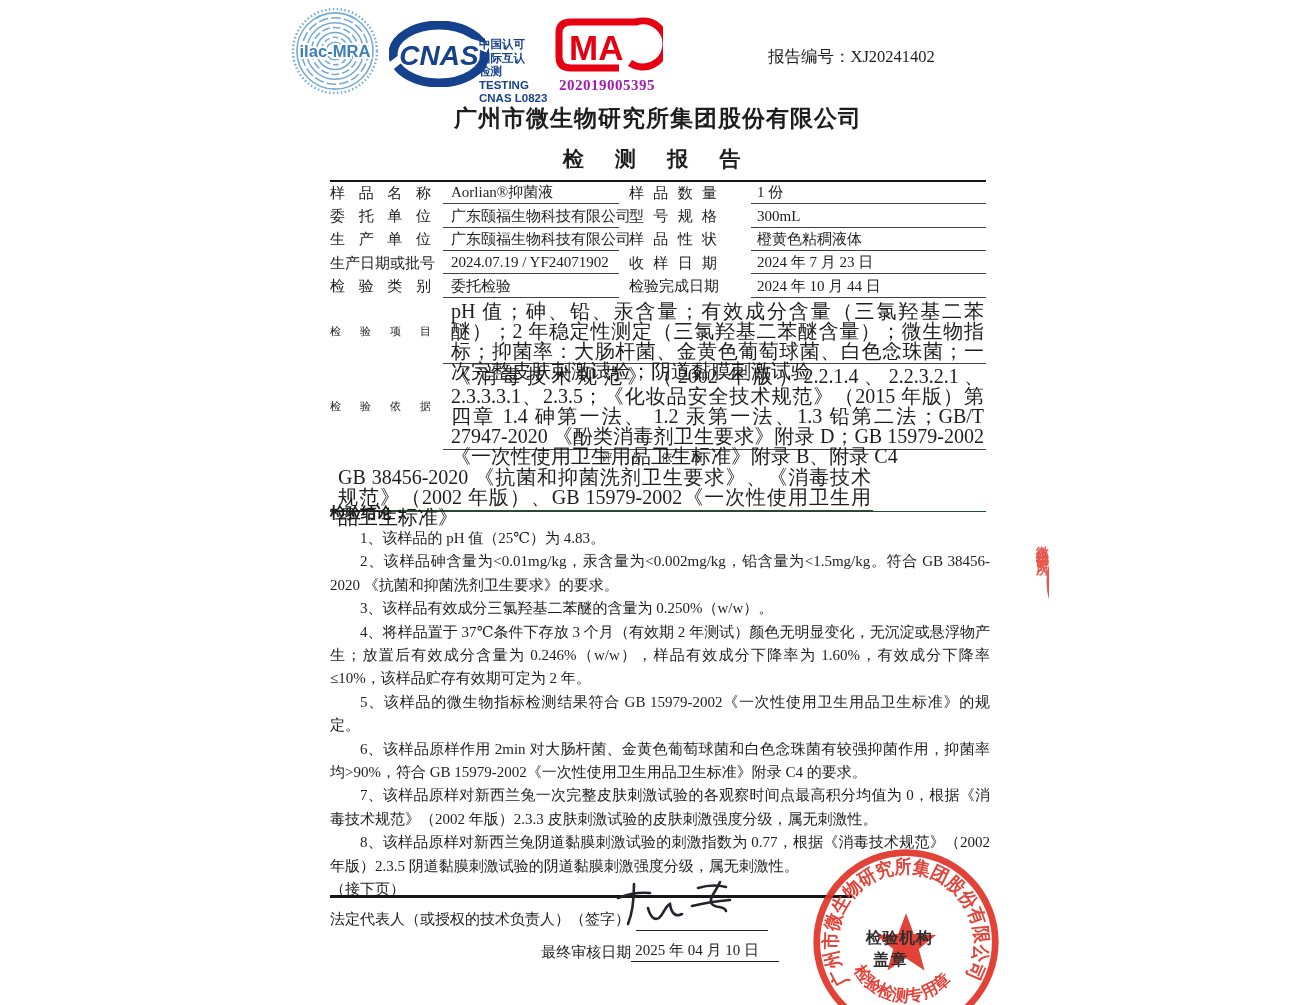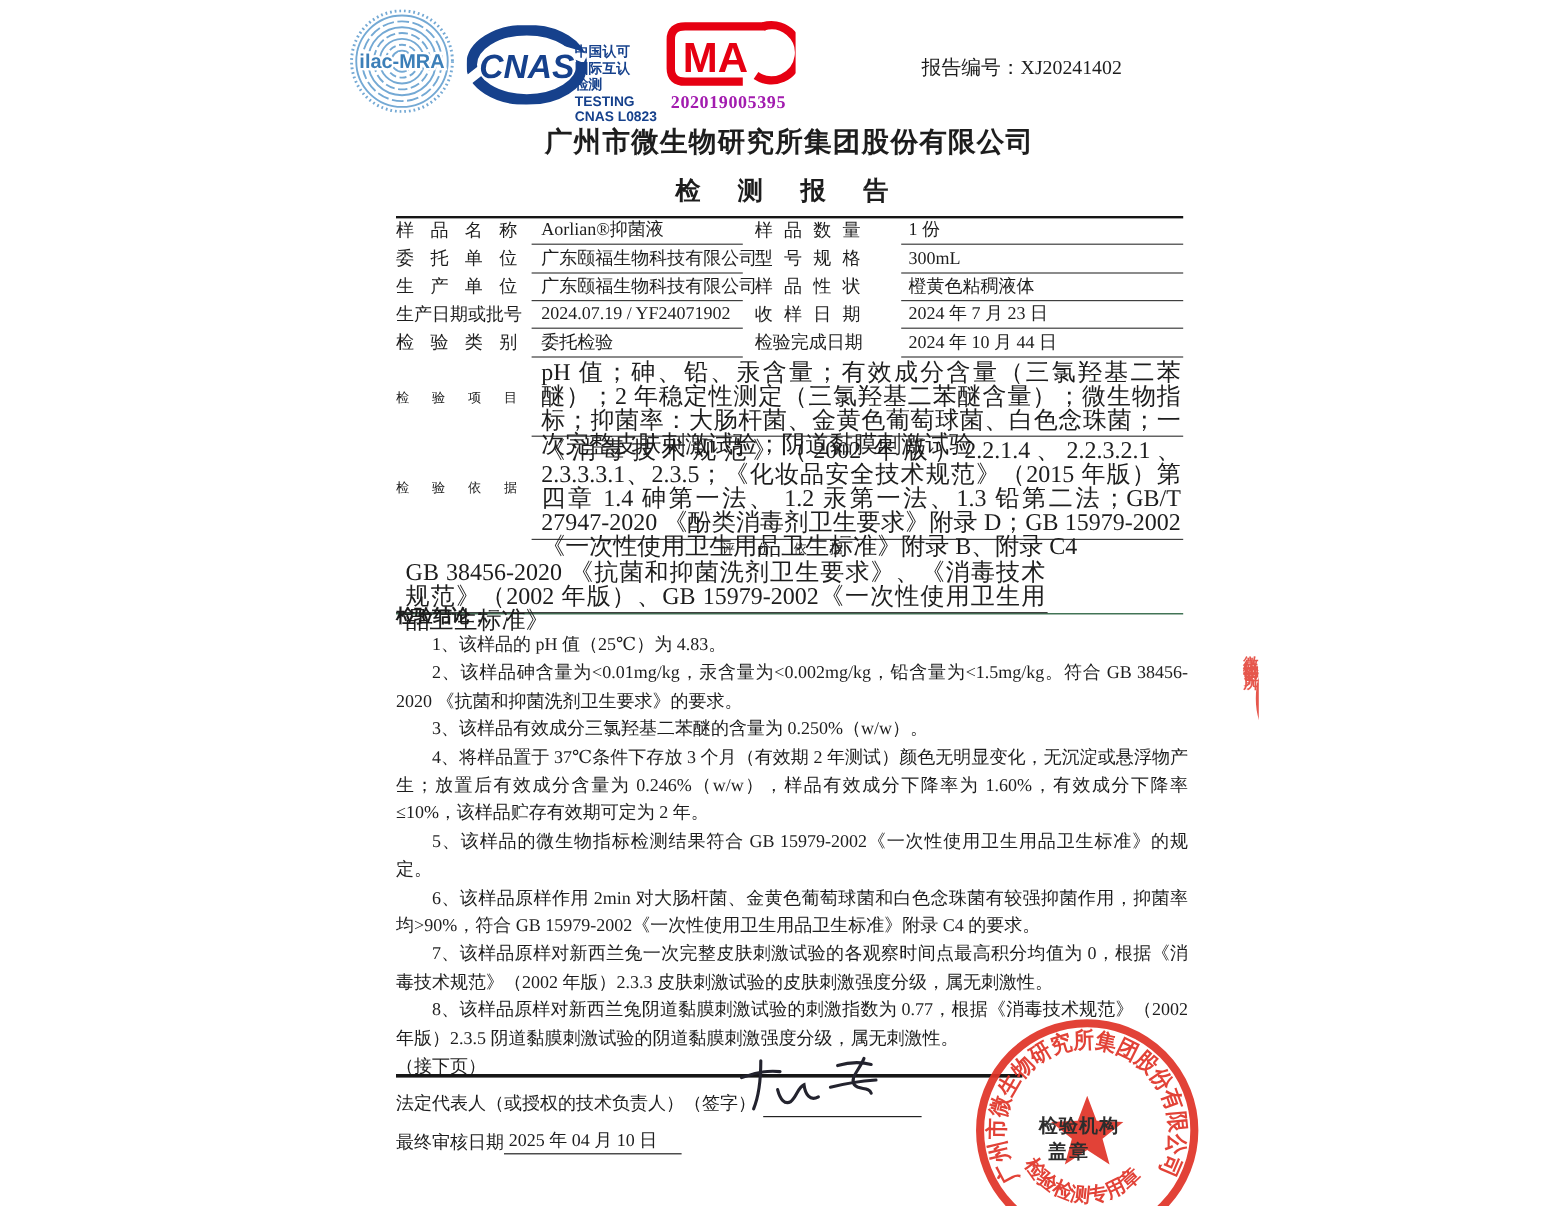--- a/index.html
+++ b/index.html
@@ -47,21 +47,21 @@
   .concl-head{left:330px; top:503px; font-size:15.5px; font-weight:bold;}
   .concl{left:330px; top:527px; width:660px; font-size:15px; line-height:23.4px; text-align:justify;}
   .concl p{margin:0; text-indent:2em;}
   .concl p.cont{text-indent:0;}
 
   
   .rule-bottom{left:330px; top:895px; width:522px; height:2.6px; background:#161616;}
   .signblock{left:330px; top:906px; width:660px; font-size:15px;}
   .signline{display:flex; align-items:center; height:27px;}
   .sig-underline{display:inline-block; width:132px; margin-left:6px; border-bottom:1.7px solid #222; height:22px;}
-  .dateline{display:flex; align-items:flex-end; height:27px; margin-top:2px;}
+  .dateline{display:flex; align-items:flex-end; height:27px; margin-top:2px;justify-content:center;}
   .date-underline{display:inline-block; border-bottom:1.7px solid #222; padding:0 20px 1px 4px;}
   .signature{left:612px; top:876px;}
 
   
   .stamp{left:810px; top:846px; opacity:.93;}
   .edge-stamp{left:1032px; top:520px; width:17px; height:124px; overflow:hidden; opacity:.85;}
   .edge-stamp .vtext{position:absolute; left:1px; top:16px; color:#e23a2e;
       writing-mode:vertical-rl; font-size:13px; font-weight:bold; letter-spacing:3px;}
 </style>
 </head>

